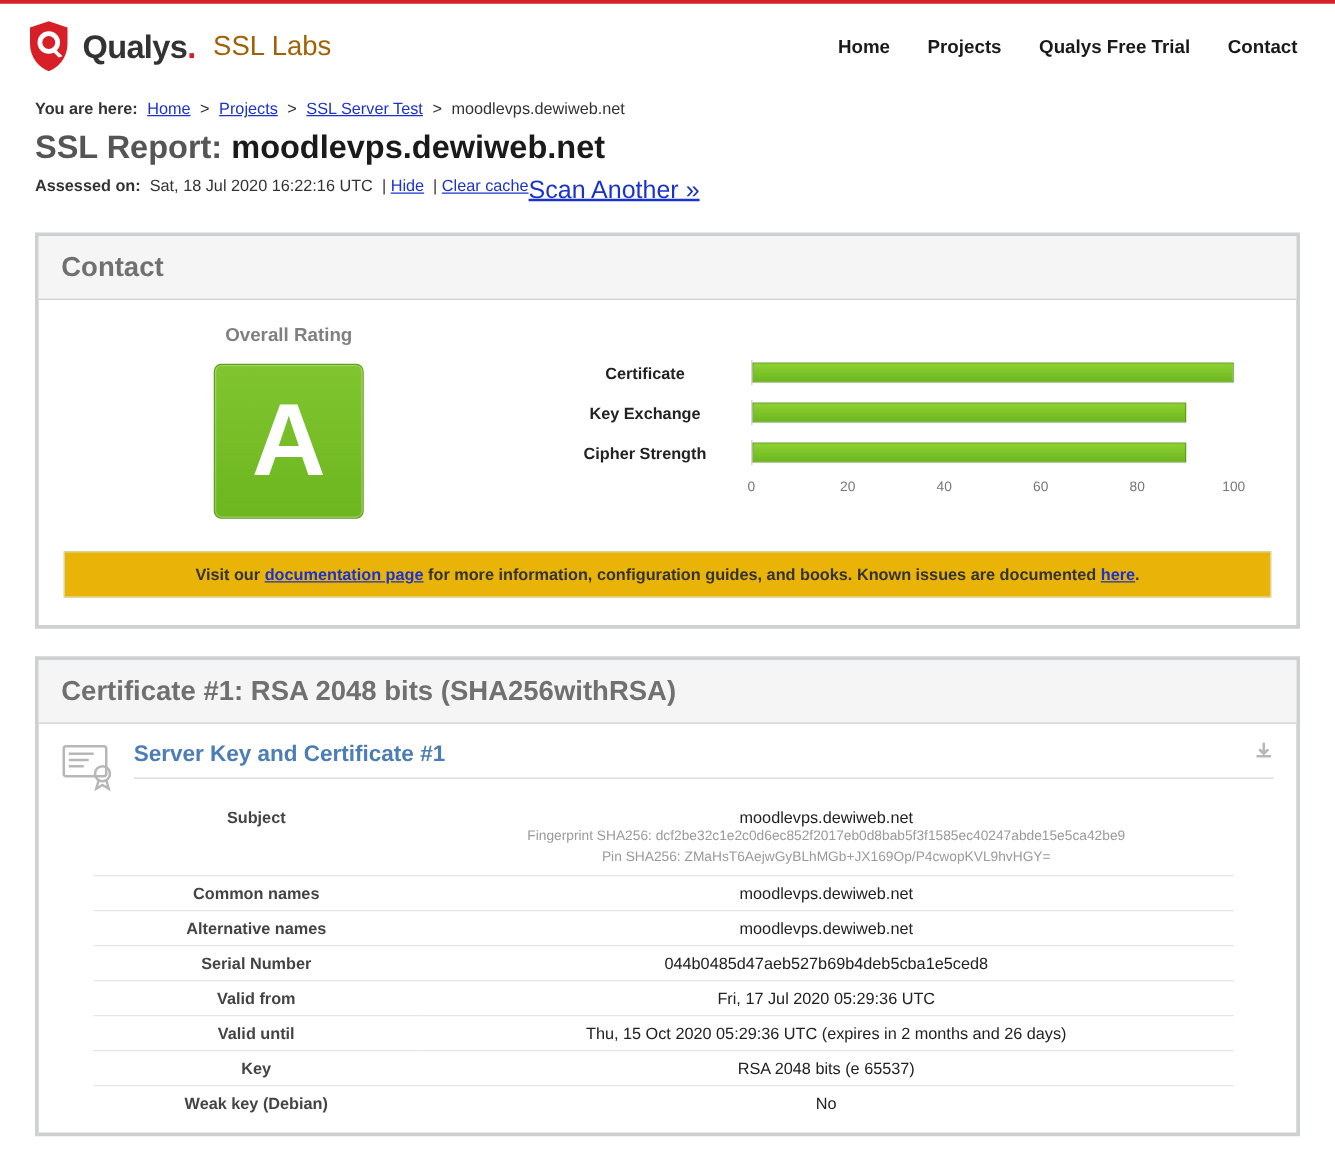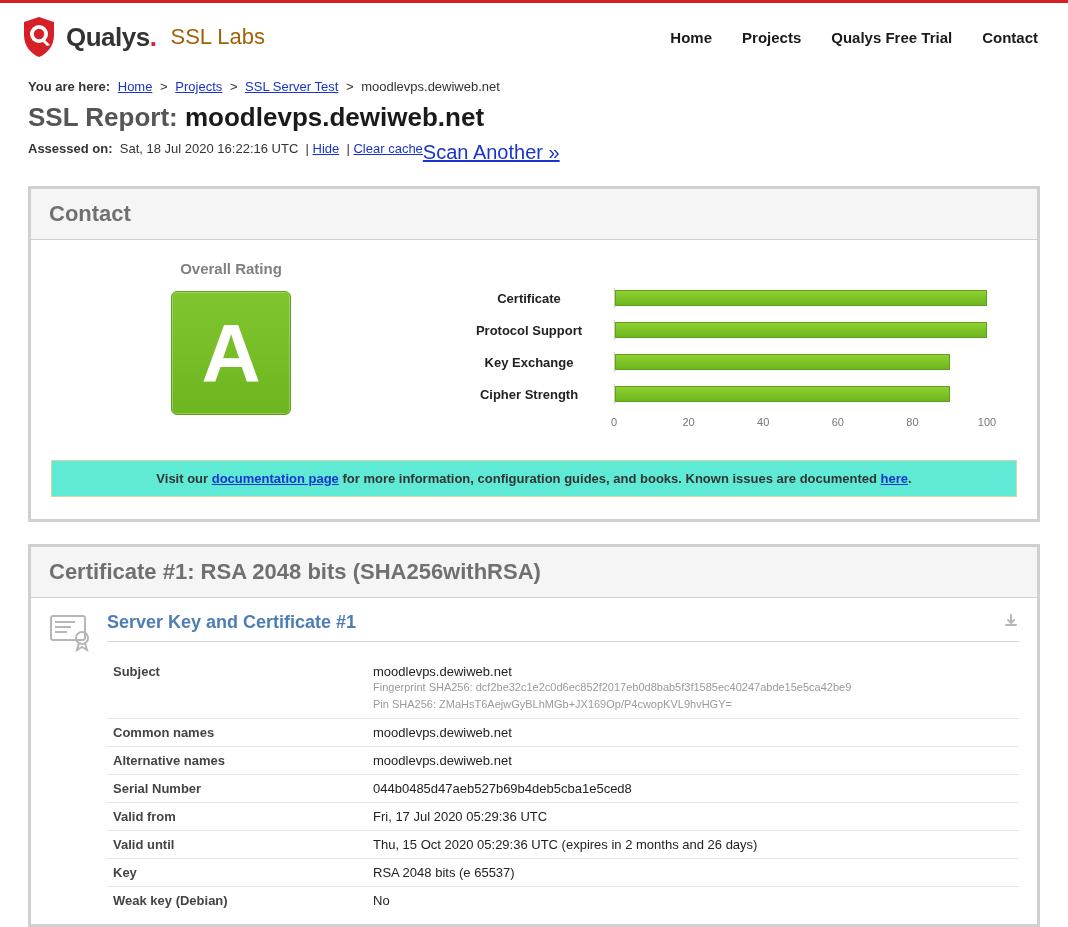--- a/index.html
+++ b/index.html
@@ -60,21 +60,21 @@
     font-weight: 700;
     color: #707070;
   }
   .panel-header.mid { font-size: 22px; }
   .summary-body {
     padding: 20px 10px 16px 10px;
   }
   .summary-top {
     display: flex;
     align-items: flex-start;
-    gap: 43px;
+    gap: 30px;
     padding: 0 10px;
   }
   .rating-col {
     width: 360px;
     text-align: center;
   }
   .rating-label { color: #808080; font-weight: 700; font-size: 15px; margin-bottom: 14px; }
   .grade-box {
     width: 120px; height: 124px;
     background: linear-gradient(#80c52f,#6db61f);
@@ -92,37 +92,37 @@
   }
   .bar-fill {
     position: absolute; left: 0; top: 2px; bottom: 2px;
     background: linear-gradient(#8ed130,#6db61f);
     border: 1px solid #5fa118;
   }
   .axis { display:flex; margin-left:160px; position:relative; height:18px; }
   .axis .tick { position:absolute; font-size:11px; color:#777; transform:translateX(-50%); }
   .visit-bar {
     margin: 26px 10px 6px 10px;
-    background: #5eead4;
+    background: #eab308;
     border: 1px solid #d8d8a5;
     padding: 10px 12px;
     text-align: center;
     font-size: 13px;
     font-weight: 700;
   }
   .visit-bar a { color: #1a33cc; text-decoration: underline; }
   .cert-body { padding: 14px 18px 10px 18px; }
   .cert-head {
     display:flex; align-items:flex-start; gap:14px; margin-bottom:2px;
   }
   .cert-icon svg { width:44px; height:40px; }
   .cert-head-right { flex:1; display:flex; align-items:center; justify-content:space-between; border-bottom:1px solid #d6d6d6; padding-bottom:8px; }
   .cert-head-title { color:#4c7db5; font-weight:700; font-size:18px; }
   .download-icon svg { width:16px; height:16px; }
-  table.cert-table { width: calc(100% - 58px); margin-left:58px; border-collapse: collapse; font-size: 13px; }
+  table.cert-table { width: calc(100% - 58px); margin-left:26px; border-collapse: collapse; font-size: 13px; text-align: center; }
   table.cert-table td {
     border-bottom: 1px solid #e5e5e5;
     padding: 6px 6px;
     vertical-align: top;
   }
   table.cert-table td.k { width: 260px; font-weight: 700; color: #444; }
   table.cert-table td.v { color: #222; }
   .subtext { color: #9a9a9a; font-size: 11px; line-height: 1.5; }
 </style>
 </head>
@@ -182,26 +182,20 @@
         <div class="rating-col">
           <div class="rating-label">Overall Rating</div>
           <div class="grade-box">
             <span>A</span>
           </div>
         </div>
         <div class="bars-col" id="bars-container">
 
           <div class="bar-row">
               <div class="bar-label">Certificate</div>
-              <div class="bar-track">
-                <div class="bar-fill" style="width: 100%;"></div>
-              </div>
-            </div>
-            <div class="bar-row">
-              <div class="bar-label">Protocol Support</div>
               <div class="bar-track">
                 <div class="bar-fill" style="width: 100%;"></div>
               </div>
             </div>
             <div class="bar-row">
               <div class="bar-label">Key Exchange</div>
               <div class="bar-track">
                 <div class="bar-fill" style="width: 90%;"></div>
               </div>
             </div>

